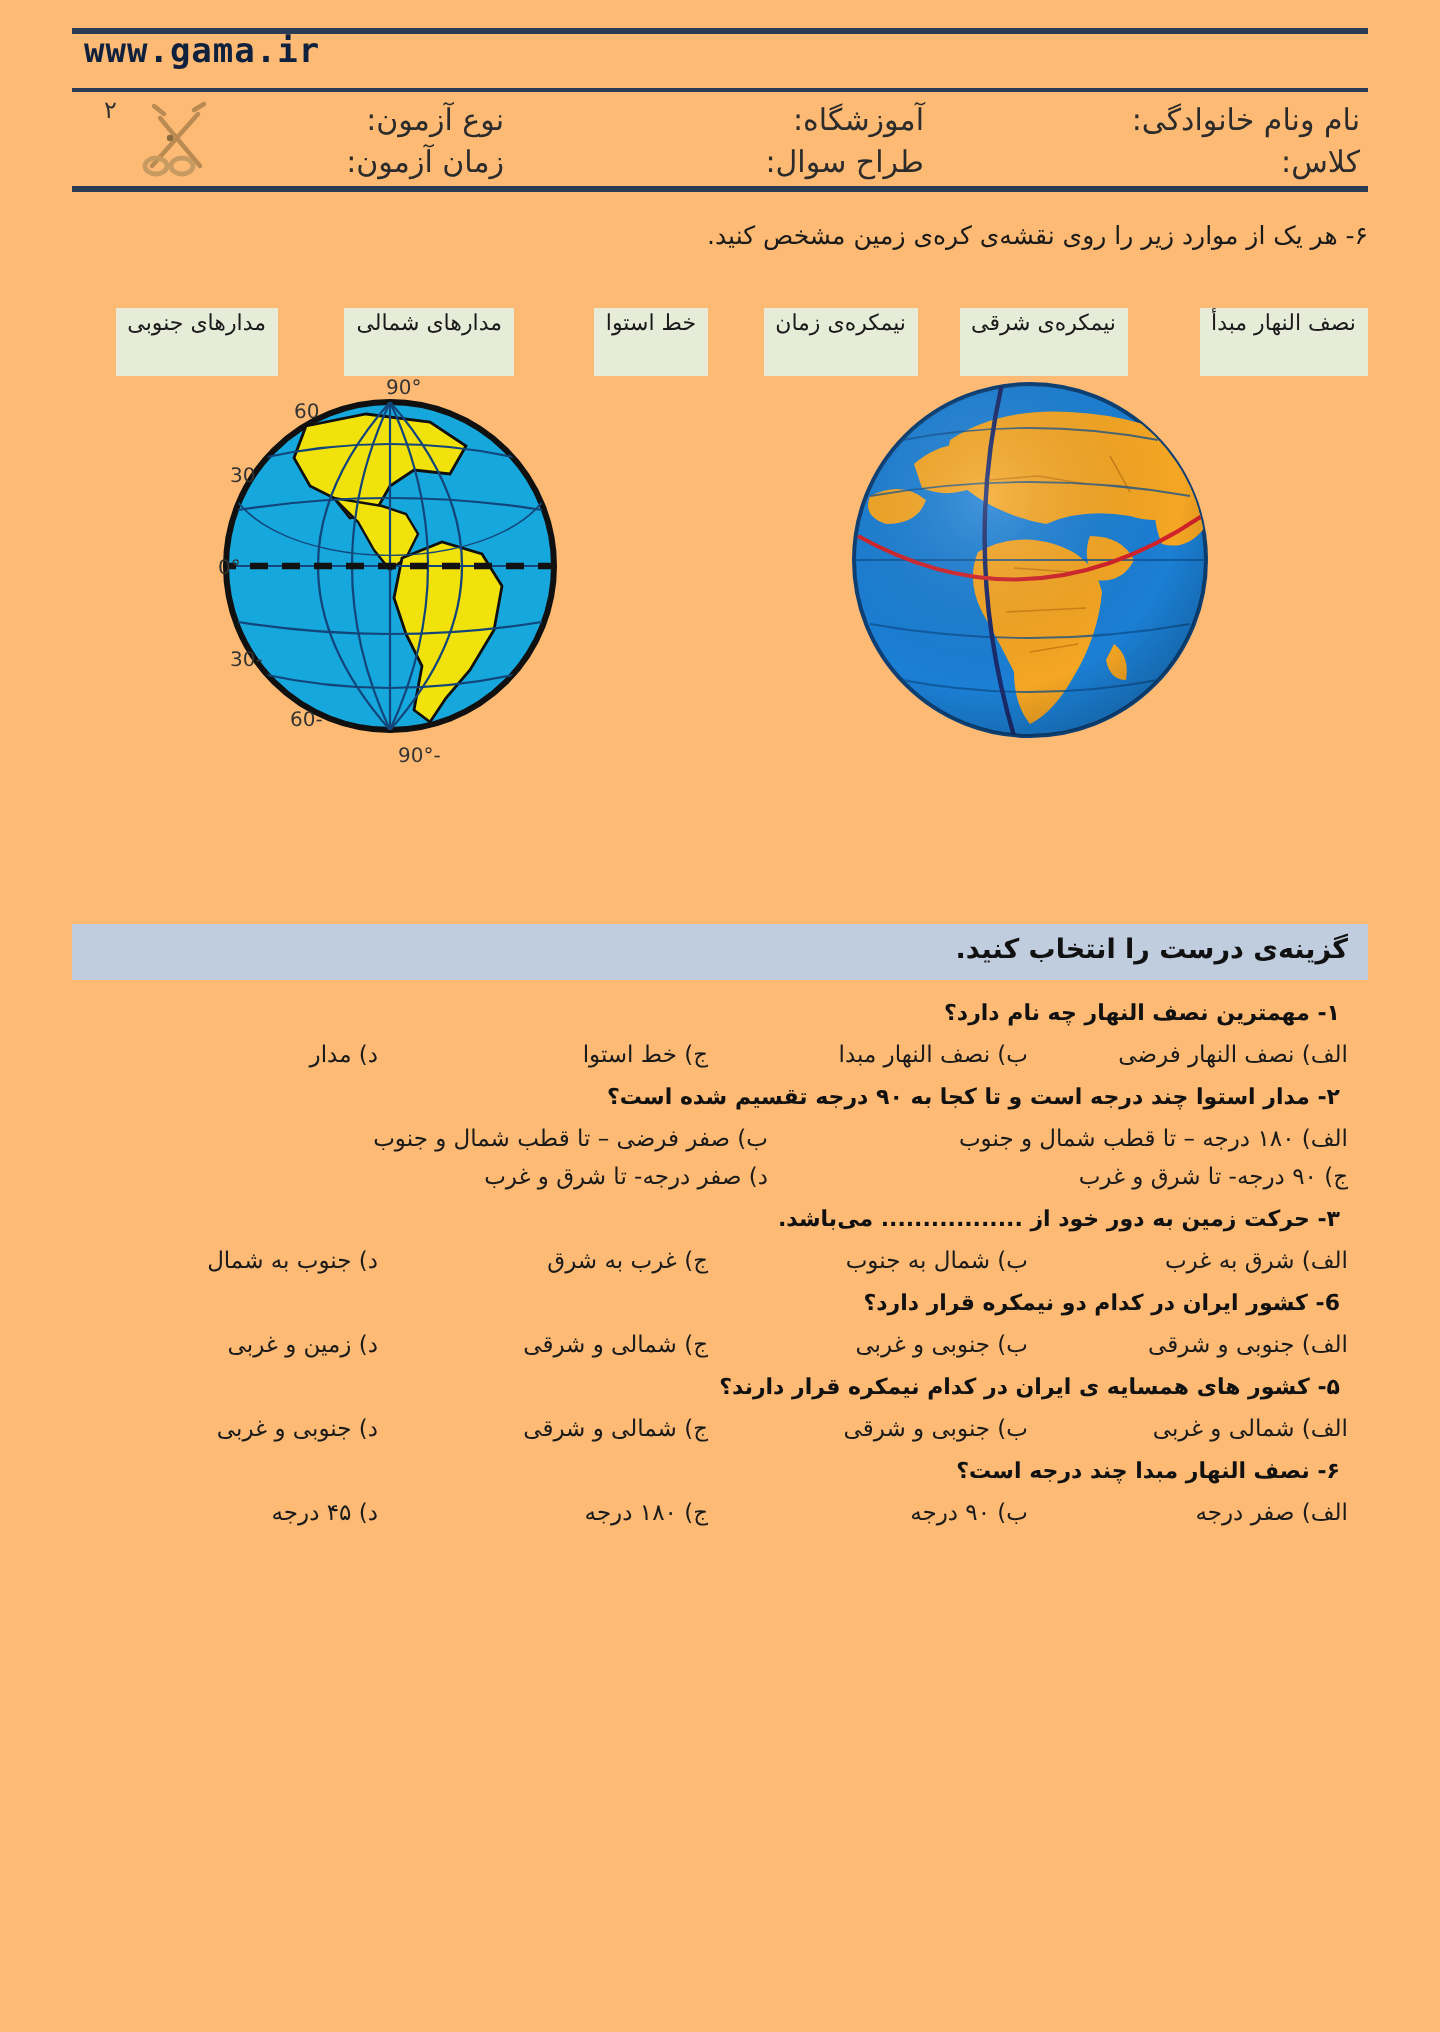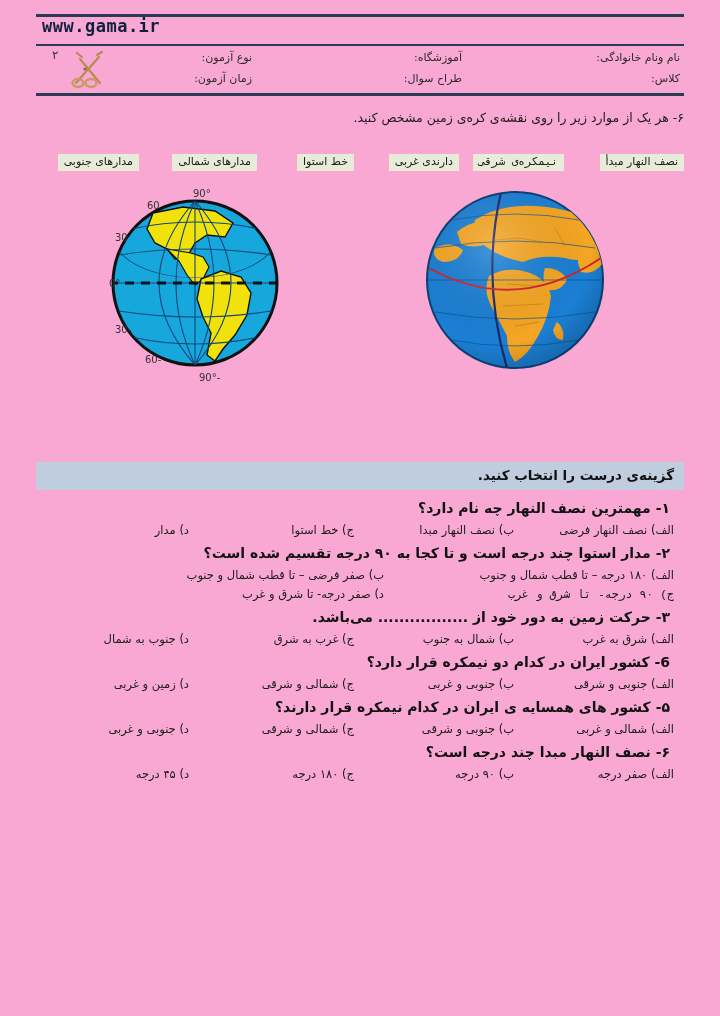--- a/index.html
+++ b/index.html
@@ -11,21 +11,21 @@
     width: 720px;
     height: 1016px;
     position: relative;
     font-family: "DejaVu Sans", "Liberation Sans", sans-serif;
     color: #1a1a1a;
     overflow: hidden;
   }
   .page {
     position: absolute;
     inset: 0;
-    background: #f9a8d4;
+    background: #fdba74;
   }
 
   
   .header {
     position: absolute;
     top: 14px;
     left: 36px;
     right: 36px;
     height: 80px;
   }
@@ -61,21 +61,21 @@
 
   .info-grid {
     position: absolute;
     top: 33px;
     right: 0;
     left: 0;
     height: 45px;
   }
   .info-cell {
     position: absolute;
-    font-size: 11px;
+    font-size: 15px;
     color: #2b2b2b;
     white-space: nowrap;
   }
   .ic-r1 { top: 4px; }
   .ic-r2 { top: 25px; }
   .col-a { right: 4px; }
   .col-b { right: 222px; }
   .col-c { right: 432px; }
 
   .page-num {
@@ -108,26 +108,26 @@
     left: 36px;
     right: 36px;
     height: 20px;
   }
   .tag {
     position: absolute;
     top: 0;
     background: #e6ecd8;
     color: #1a1a1a;
     font-size: 11px;
-    padding: 2px 6px 3px 6px;
+    padding: 2px 6px 20px 6px;
     white-space: nowrap;
     line-height: 1.1;
   }
   .tag-1 { right: 0px; }
-  .tag-2 { right: 120px; font-family: Liberation Mono, monospace; }
+  .tag-2 { right: 120px; }
   .tag-3 { right: 225px; }
   .tag-4 { right: 330px; }
   .tag-5 { right: 427px; }
   .tag-6 { right: 545px; }
 
   
   .globe-left {
     position: absolute;
     top: 183px;
     left: 75px;
@@ -171,21 +171,21 @@
 
   
   .mcq {
     position: absolute;
     top: 500px;
     right: 36px;
     left: 36px;
   }
   .q-block { position: relative; margin-bottom: 3px; }
   .q-stem {
-    font-size: 14px;
+    font-size: 11px;
     font-weight: bold;
     color: #111;
     text-align: right;
     padding-right: 14px;
     margin-bottom: 7px;
     white-space: nowrap;
   }
   .opt-row {
     position: relative;
     height: 19px;
@@ -197,21 +197,21 @@
     color: #1a1a1a;
     white-space: nowrap;
   }
   .opt-a { right: 10px; }
   .opt-b { right: 170px; }
   .opt-c { right: 330px; }
   .opt-d { right: 495px; }
   
   .opt-w-a { right: 10px; }
   .opt-w-b { right: 300px; }
-  .opt-w-c { right: 10px; font-family: Liberation Mono, monospace; }
+  .opt-w-c { right: 10px; }
   .opt-w-d { right: 300px; }
 </style>
 </head>
 <body>
 
 <div class="page">
 
   <div class="header">
     <div class="hdr-rule top"></div>
     <div class="hdr-rule mid"></div>
@@ -241,21 +241,21 @@
       <div class="info-cell ic-r1 col-c">نوع آزمون:</div>
       <div class="info-cell ic-r2 col-c">زمان آزمون:</div>
     </div>
   </div>
 
   <div class="q6-text">۶- هر یک از موارد زیر را روی نقشه‌ی کره‌ی زمین مشخص کنید.</div>
 
   <div class="tag-row">
     <div class="tag tag-1">نصف النهار مبدأ</div>
     <div class="tag tag-2">نیمکره‌ی شرقی</div>
-    <div class="tag tag-3">دارند‌ی غربی</div>
+    <div class="tag tag-3">نیمکره‌ی زمان</div>
     <div class="tag tag-4">خط استوا</div>
     <div class="tag tag-5">مدارهای شمالی</div>
     <div class="tag tag-6">مدارهای جنوبی</div>
   </div>
 
   <svg class="globe-left" viewBox="0 0 215 200">
     <defs>
       <clipPath id="clipL">
           <circle cx="120" cy="100" r="82"></circle>
         </clipPath>

